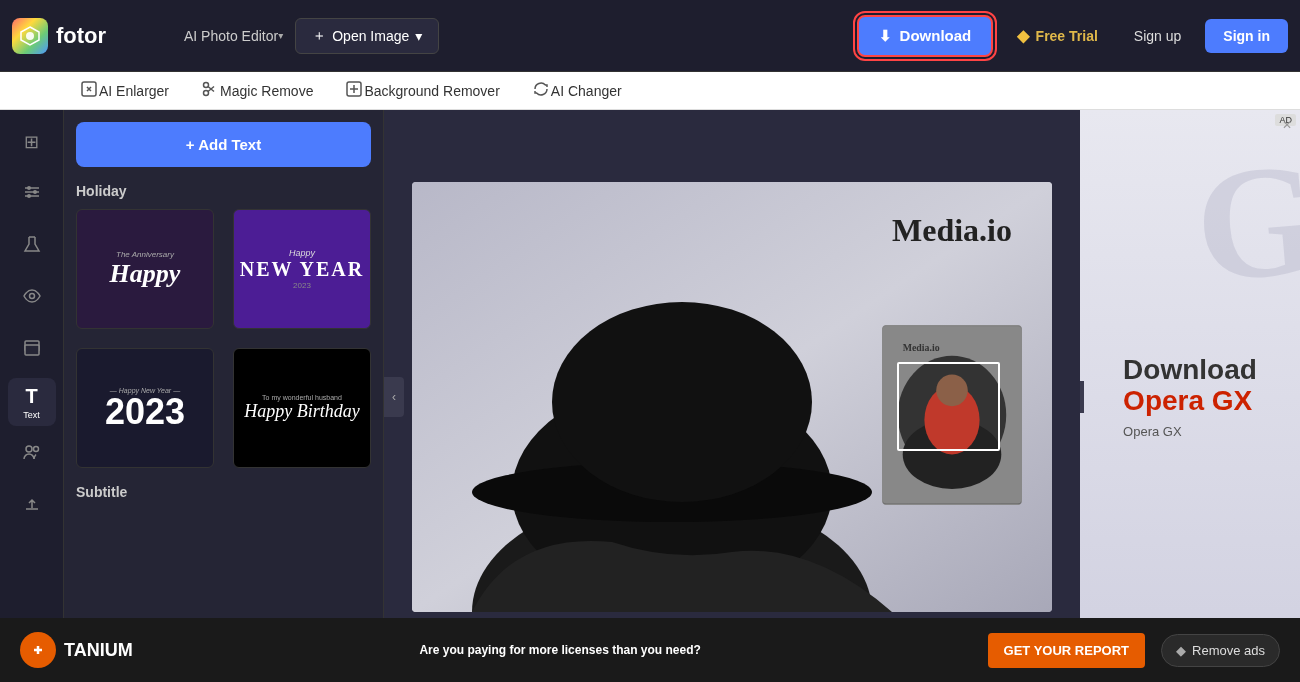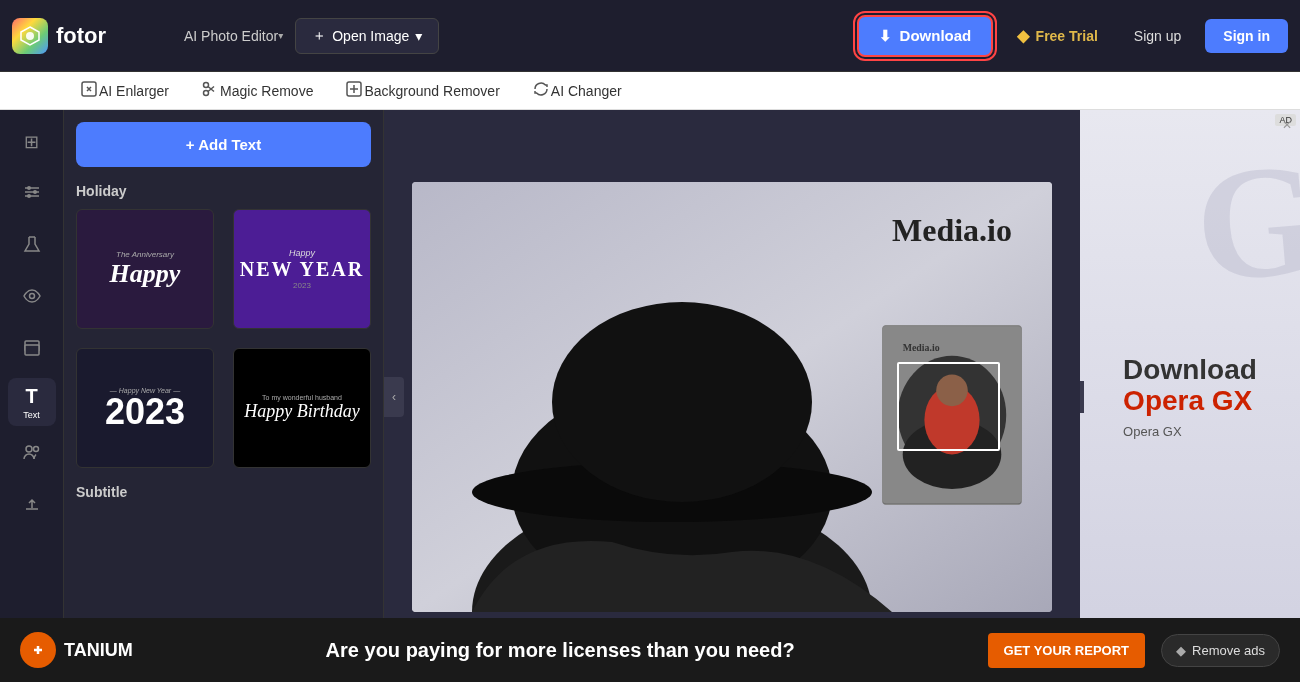--- a/index.html
+++ b/index.html
@@ -173,21 +173,21 @@
 
     
     .bottom-ad {
       position: absolute; bottom: 0; left: 0; right: 0; height: 64px;
       background: #1a1a1a; display: flex; align-items: center; gap: 16px;
       padding: 0 20px; z-index: 20;
     }
     .tanium-logo { display: flex; align-items: center; gap: 8px; }
     .tanium-icon { width: 36px; height: 36px; background: #e65c00; border-radius: 50%; display: flex; align-items: center; justify-content: center; color: white; font-weight: 900; font-size: 14px; }
     .tanium-name { color: white; font-size: 18px; font-weight: 700; }
-    .ad-message { color: white; font-size: 20px; font-weight: 600; flex: 1; text-align: center; }
+    .ad-message { color: white; font-size: 12px; font-weight: 600; flex: 1; text-align: center; }
     .get-report-btn {
       background: #e65c00; color: white; border: none; border-radius: 4px;
       padding: 10px 16px; font-size: 13px; font-weight: 700; cursor: pointer;
       white-space: nowrap;
     }
     .remove-ads-btn {
       background: #2a2a2a; color: #ddd; border: 1px solid #444; border-radius: 20px;
       padding: 8px 14px; font-size: 13px; cursor: pointer; display: flex;
       align-items: center; gap: 6px; white-space: nowrap;
     }

